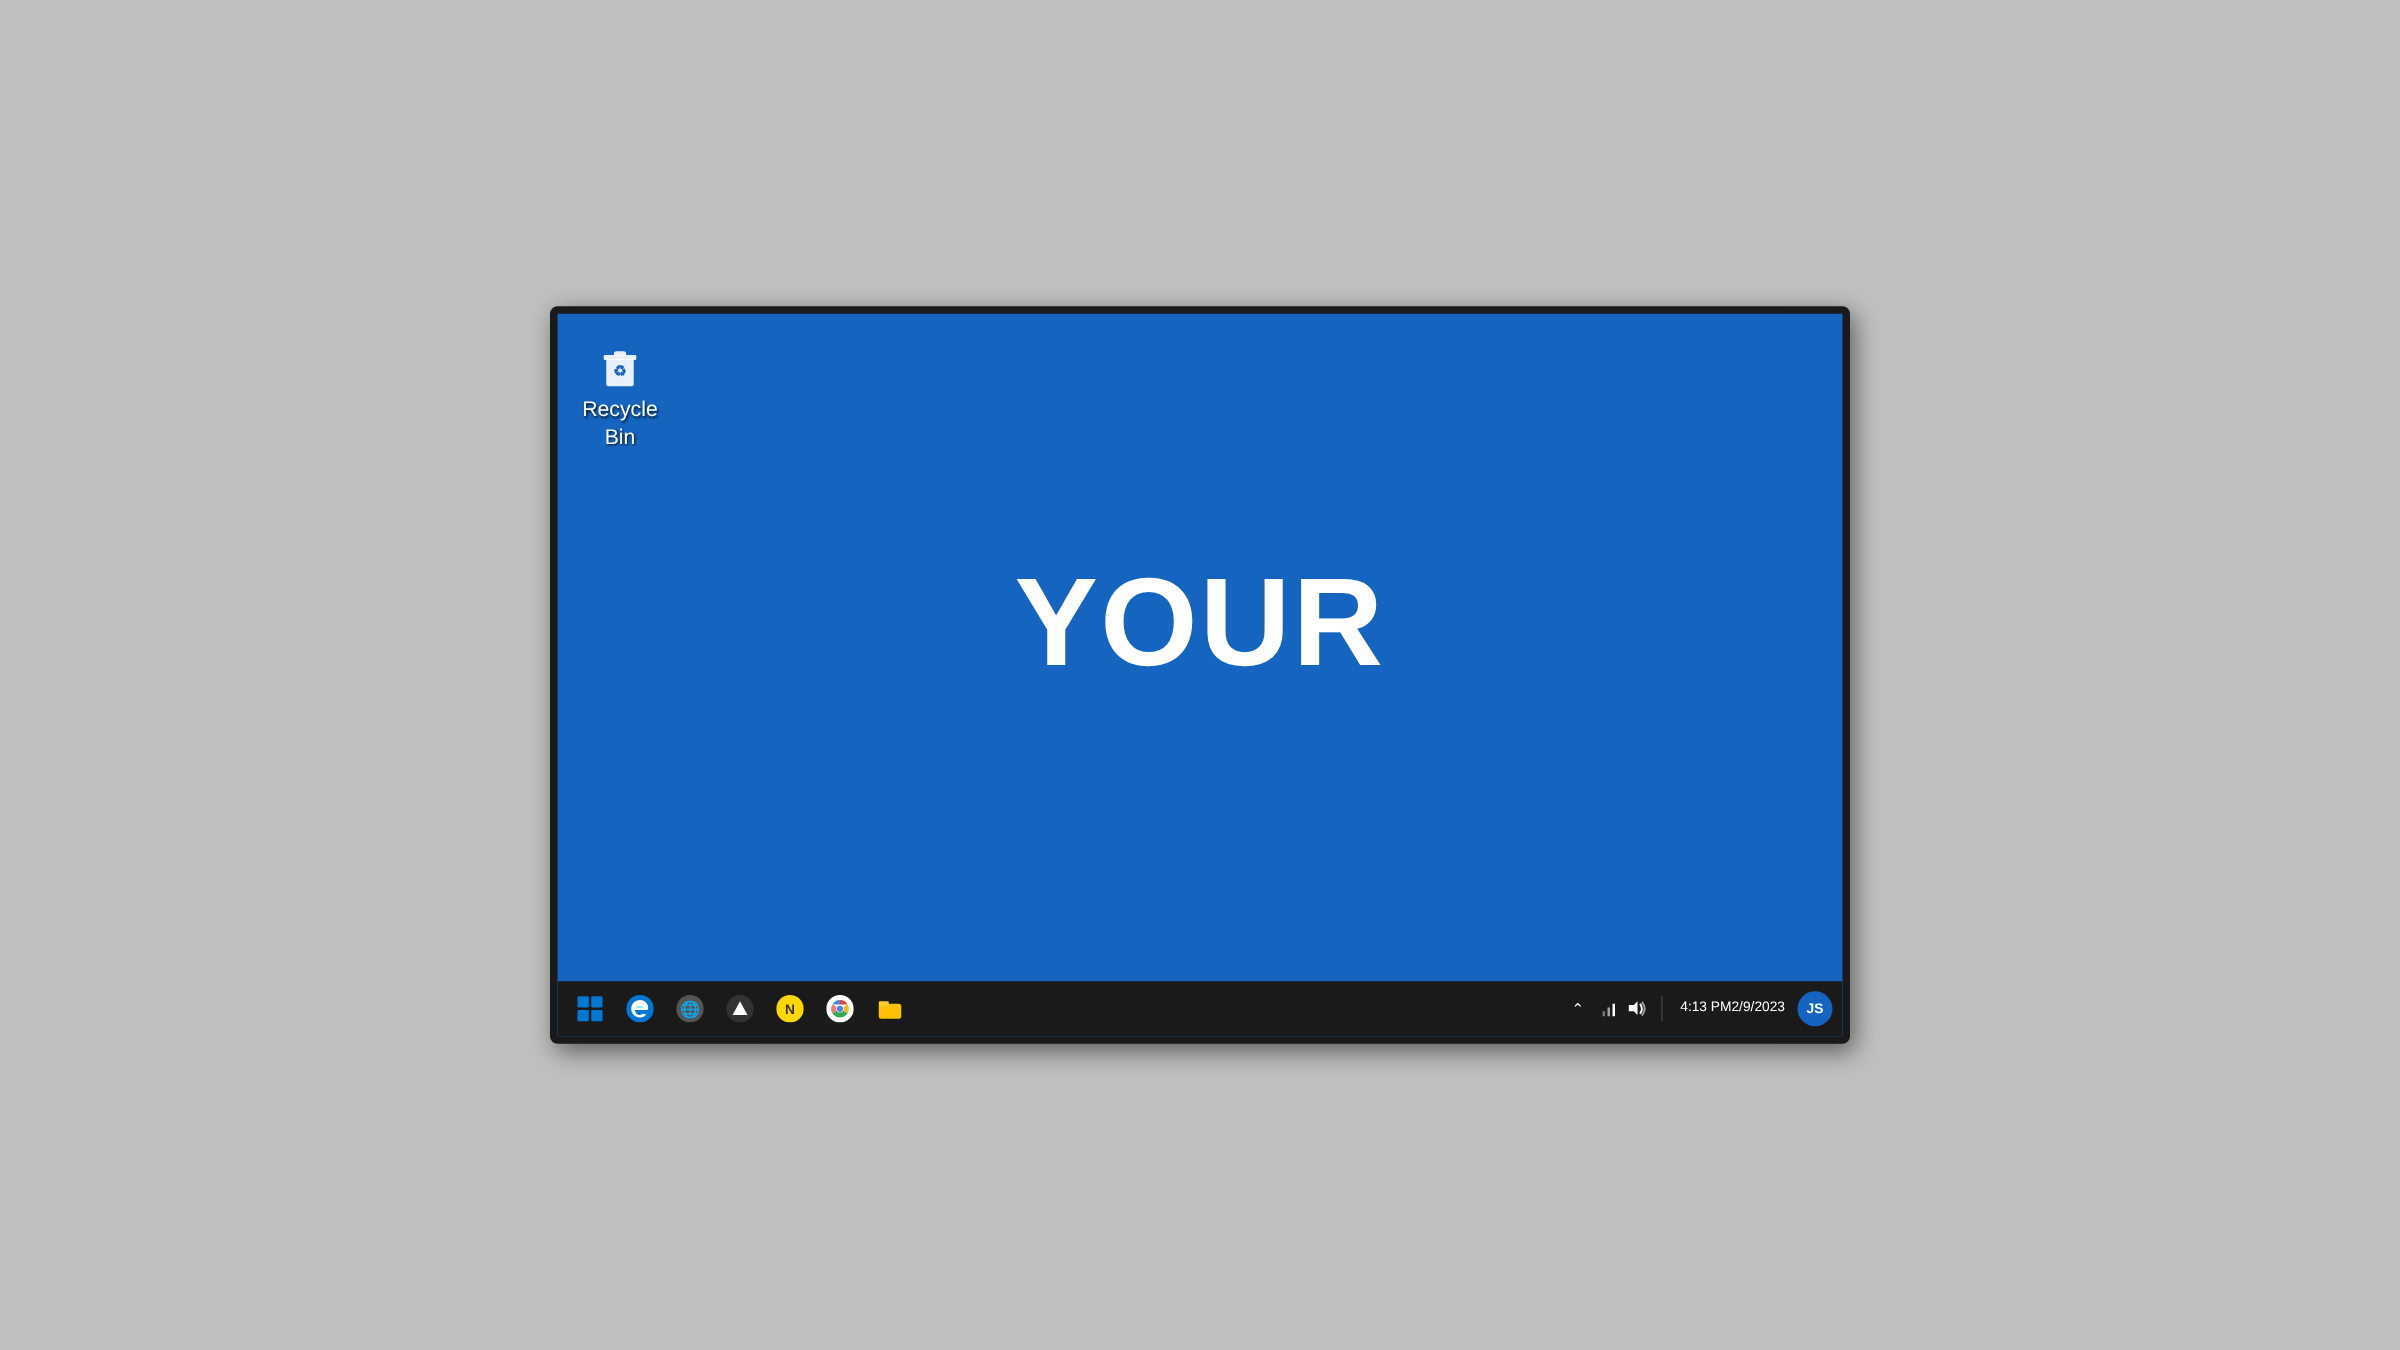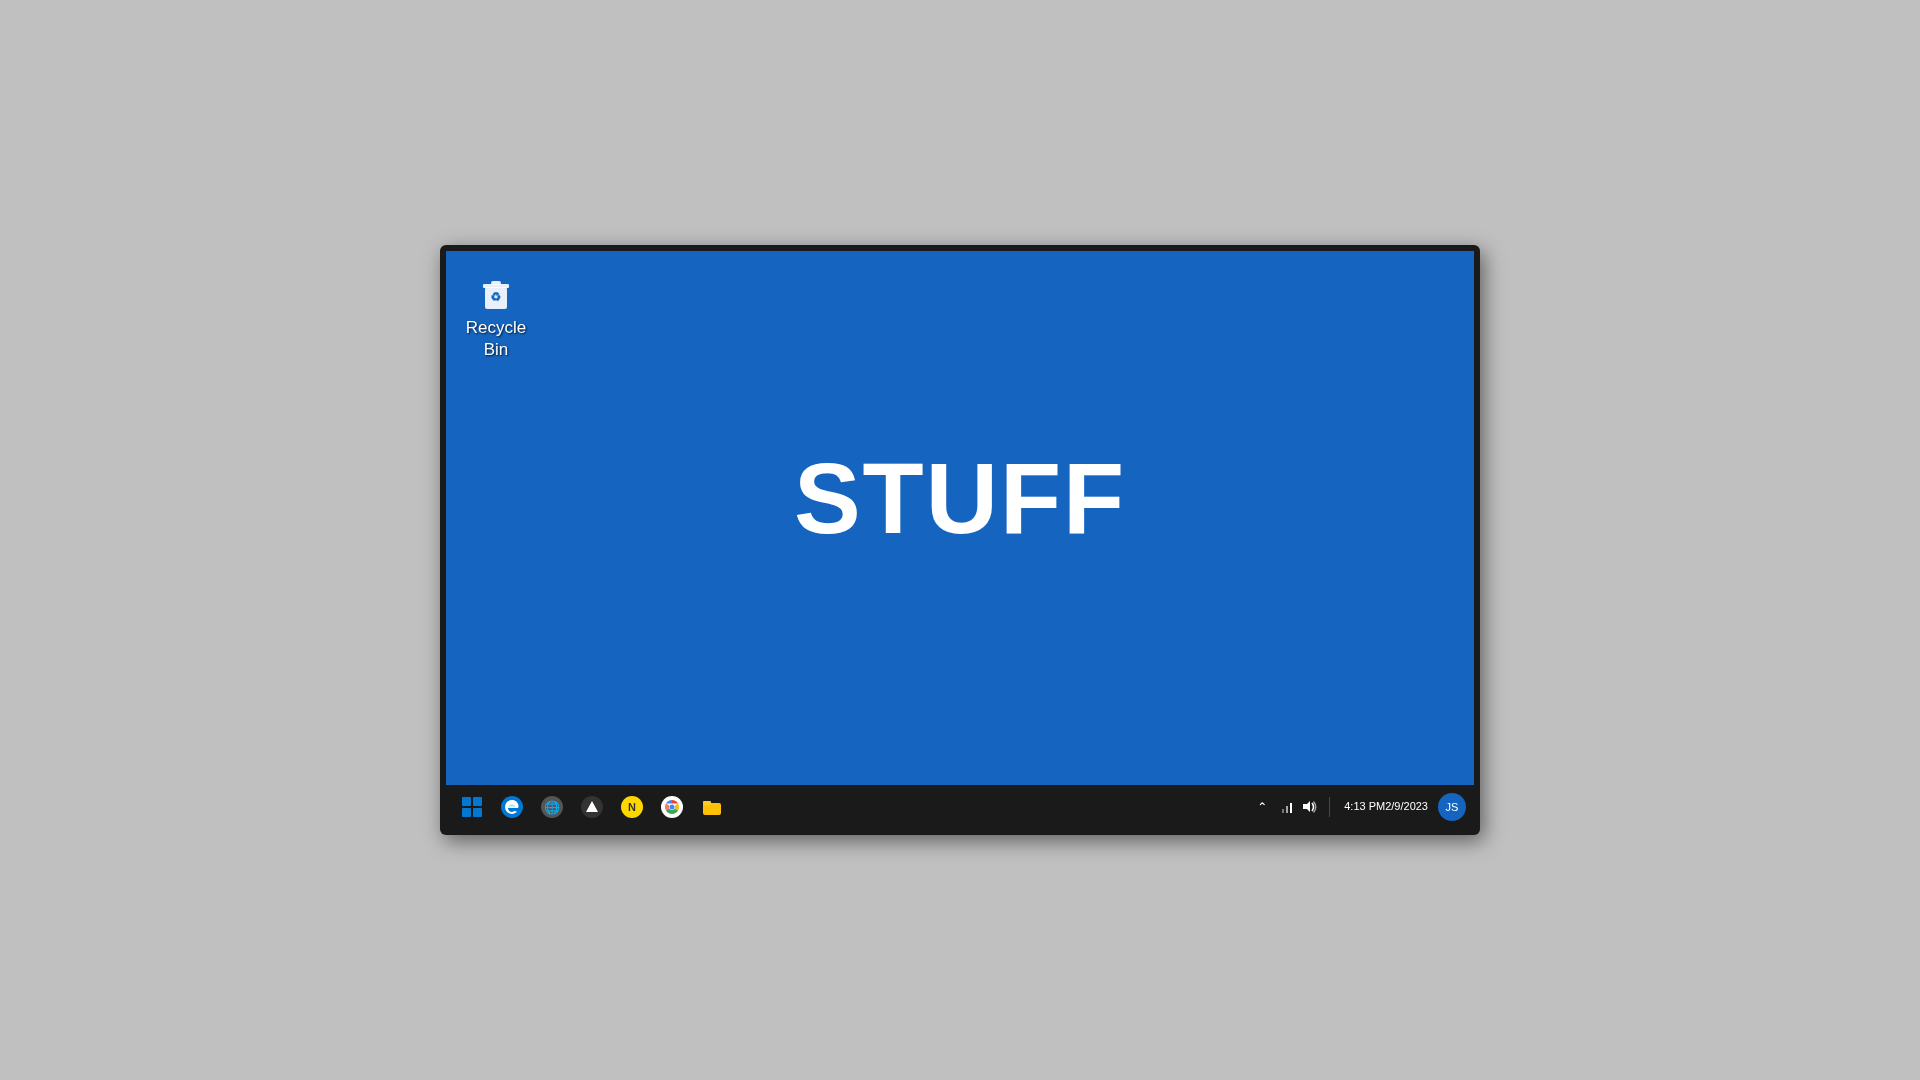--- a/index.html
+++ b/index.html
@@ -177,21 +177,21 @@
     .notification-btn {
       width: 28px;
       height: 28px;
       background: #1565c0;
       border-radius: 50%;
       display: flex;
       align-items: center;
       justify-content: center;
       color: white;
       font-size: 11px;
-      font-weight: normal;
+      font-weight: bold;
       cursor: pointer;
     }
 
     
     .tray-separator {
       width: 1px;
       height: 20px;
       background: rgba(255,255,255,0.2);
       margin: 0 4px;
     }
@@ -205,21 +205,21 @@
     }
   </style>
 </head>
 <body>
 
 <div class="monitor">
   <div class="screen">
     <div class="desktop-area">
 
       <div class="wallpaper-text">
-        <span class="line">STUFF</span>
+        <span class="line">YOUR</span>
       </div>
 
       <div class="recycle-bin-icon">
         <svg class="recycle-bin-svg" viewBox="0 0 40 40">
 
           <rect x="9" y="14" width="22" height="22" rx="2" fill="white" opacity="0.9"></rect>
 
           <rect x="7" y="11" width="26" height="4" rx="1" fill="white" opacity="0.9"></rect>
 
           <rect x="15" y="8" width="10" height="4" rx="2" fill="white" opacity="0.9"></rect>

